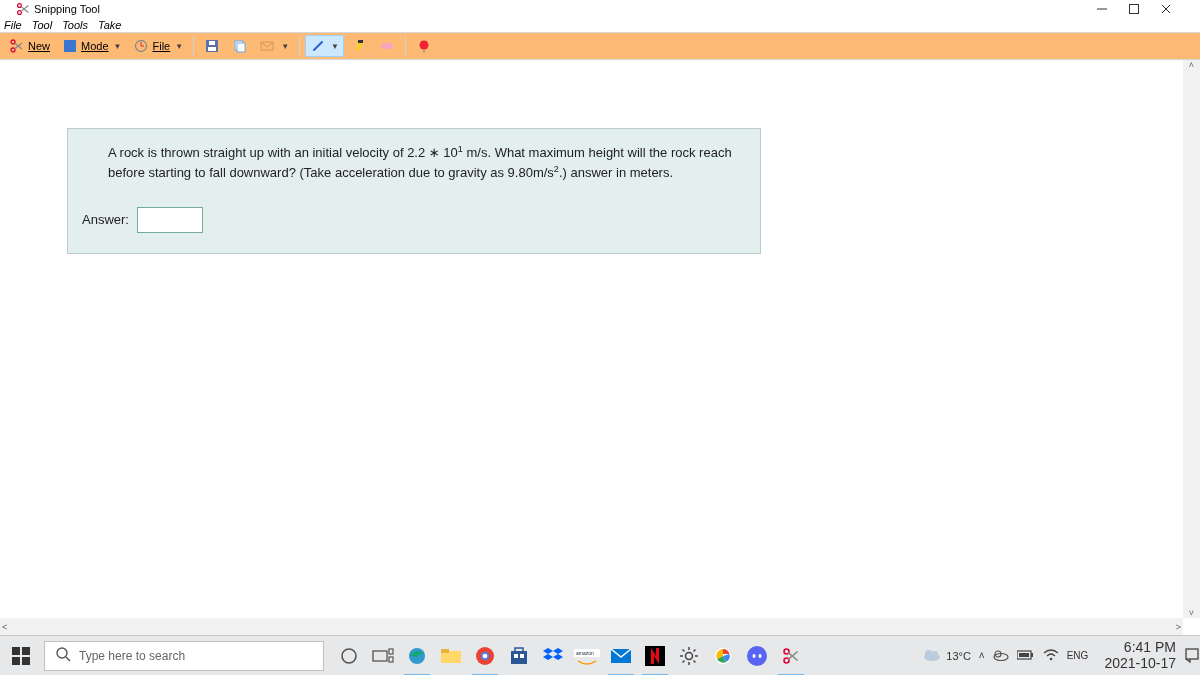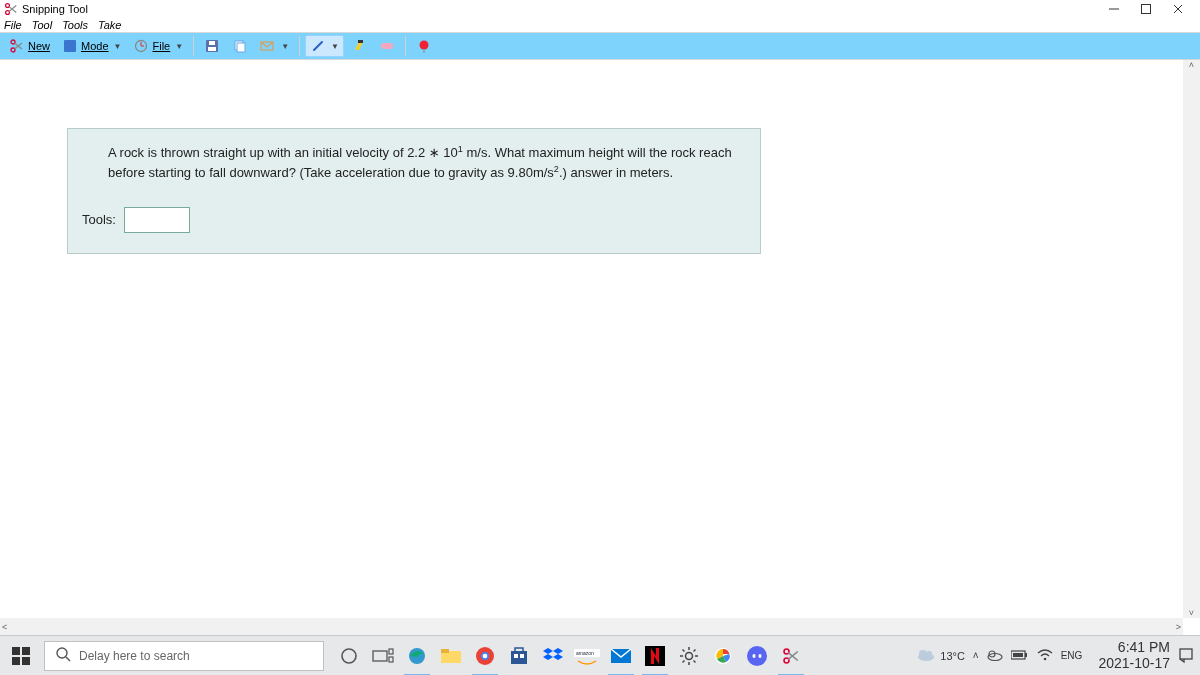--- a/index.html
+++ b/index.html
@@ -1,30 +1,30 @@
 <!DOCTYPE html>
 <html><head>
 <meta charset="utf-8">
 <style>
 * { margin: 0; padding: 0; box-sizing: border-box; font-family: "Segoe UI", Tahoma, sans-serif; }
 html, body { width: 1200px; height: 675px; overflow: hidden; background: #fff; }
 
 
-.titlebar { height: 18px; display: flex; align-items: center; justify-content: space-between; background: #fff; padding: 0 4px; font-size: 11px; }
+.titlebar { height: 18px; display: flex; align-items: center; justify-content: space-between; background: #fff; padding: 0 16px; font-size: 11px; }
 .titlebar-left { display: flex; align-items: center; gap: 4px; }
 .scissors { width: 14px; height: 14px; display: inline-flex; align-items: center; justify-content: center; }
 .win-controls { display: flex; gap: 12px; align-items: center; padding-right: 8px; }
 .win-controls span { width: 20px; height: 14px; display: inline-flex; align-items: center; justify-content: center; font-size: 12px; color: #555; cursor: default; }
 
 
 .menubar { height: 14px; display: flex; align-items: center; gap: 10px; padding: 0 4px; font-size: 11px; color: #000; font-style: italic; }
 .menu-item { cursor: default; }
 
 
-.toolbar { height: 28px; border-top: 1px solid #d8d8d8; border-bottom: 1px solid #d8d8d8; background: #7dd3fc; display: flex; align-items: center; padding: 0 4px; gap: 2px; font-size: 11px; }
+.toolbar { height: 28px; border-top: 1px solid #d8d8d8; border-bottom: 1px solid #d8d8d8; background: #fdba74; display: flex; align-items: center; padding: 0 4px; gap: 2px; font-size: 11px; }
 .tool-btn { height: 22px; display: inline-flex; align-items: center; gap: 3px; padding: 0 4px; border: 1px solid transparent; border-radius: 2px; cursor: default; }
 .tool-sep { width: 1px; height: 20px; background: #d0d0d0; margin: 0 3px; }
 .dropdown-caret { font-size: 8px; color: #444; margin-left: 2px; }
 .tool-icon { width: 16px; height: 16px; display: inline-flex; align-items: center; justify-content: center; }
 .tool-btn.selected { background: #cce8ff; border-color: #99d1ff; }
 
 
 .content-wrap { position: relative; width: 1200px; height: calc(675px - 18px - 14px - 28px - 40px); background: #fff; overflow: hidden; }
 .scroll-v { position: absolute; right: 0; top: 0; bottom: 17px; width: 17px; background: #f1f1f1; display: flex; flex-direction: column; justify-content: space-between; align-items: center; font-size: 9px; color: #666; }
 .scroll-h { position: absolute; left: 0; right: 17px; bottom: 0; height: 17px; background: #f1f1f1; display: flex; justify-content: space-between; align-items: center; font-size: 9px; color: #666; padding: 0 2px; }
@@ -35,21 +35,21 @@
 .answer-row { display: flex; align-items: center; gap: 8px; }
 .answer-input { width: 66px; height: 26px; border: 1px solid #7a9; background: #fff; }
 
 
 .taskbar { position: absolute; left: 0; bottom: 0; width: 1200px; height: 40px; background: #e7e8ea; border-top: 1px solid #c9cacd; display: flex; align-items: center; font-size: 12px; color: #333; }
 .tb-start { width: 42px; height: 40px; display: flex; align-items: center; justify-content: center; }
 .tb-search { height: 30px; width: 280px; background: #fff; border: 1px solid #c0c0c0; display: flex; align-items: center; gap: 8px; padding: 0 10px; color: #666; margin-left: 2px; }
 .tb-icons { display: flex; align-items: center; gap: 0; margin-left: 8px; }
 .tb-icon { width: 34px; height: 40px; display: flex; align-items: center; justify-content: center; position: relative; }
 .tb-icon.active::after { content: ""; position: absolute; bottom: 0; left: 4px; right: 4px; height: 2px; background: #76b9ed; }
-.tb-tray { margin-left: auto; display: flex; align-items: center; gap: 8px; padding-right: 6px; font-size: 11px; color: #333; }
+.tb-tray { margin-left: auto; display: flex; align-items: center; gap: 8px; font-size: 11px; color: #333; }
 .tb-clock { text-align: right; line-height: 1.1; font-size: 14px; margin-left: 8px; }
 .tb-lang { font-size: 10px; }
 .tb-weather { display: flex; align-items: center; gap: 4px; }
 
 sup { font-size: 0.7em; vertical-align: super; }
 </style>
 </head>
 <body>
 
 <div class="titlebar">
@@ -185,21 +185,21 @@
   </div>
 </div>
 
 <div class="content-wrap">
 
   <div class="question-card">
     <div class="question-text">
       <span>A rock is thrown straight up with an initial velocity of </span><span>2.2 ∗ 10</span><sup>1</sup><span> m/s. What maximum height will the rock reach before starting to fall downward? (Take acceleration due to gravity as </span><span>9.80m/s</span><sup>2</sup><span>.) answer in meters.</span>
     </div>
     <div class="answer-row">
-      <span>Tools:</span>
+      <span>Answer:</span>
       <input type="text" class="answer-input" style="">
     </div>
   </div>
 
   <div class="scroll-v">
     <span>˄</span>
     <span>˅</span>
   </div>
   <div class="scroll-h">
     <span>˂</span>
@@ -216,21 +216,21 @@
         <rect x="10" y="10" width="8" height="8" fill="#333"></rect>
       </svg>
   </div>
   <div class="tb-search">
     <span>
       <svg width="16" height="16">
           <circle cx="7" cy="7" r="5" fill="none" stroke="#555" stroke-width="1.4"></circle>
           <line x1="11" y1="11" x2="15" y2="15" stroke="#555" stroke-width="1.4"></line>
         </svg>
     </span>
-    <span>Delay here to search</span>
+    <span>Type here to search</span>
   </div>
   <div class="tb-icons">
     <div class="tb-icon">
         <svg width="20" height="20">
           <circle cx="10" cy="10" r="7" fill="none" stroke="#555" stroke-width="1.6"></circle>
         </svg>
       </div>
     <div class="tb-icon">
         <svg width="22" height="16">
           <rect x="1" y="3" width="14" height="10" fill="none" stroke="#555" stroke-width="1.3"></rect>

